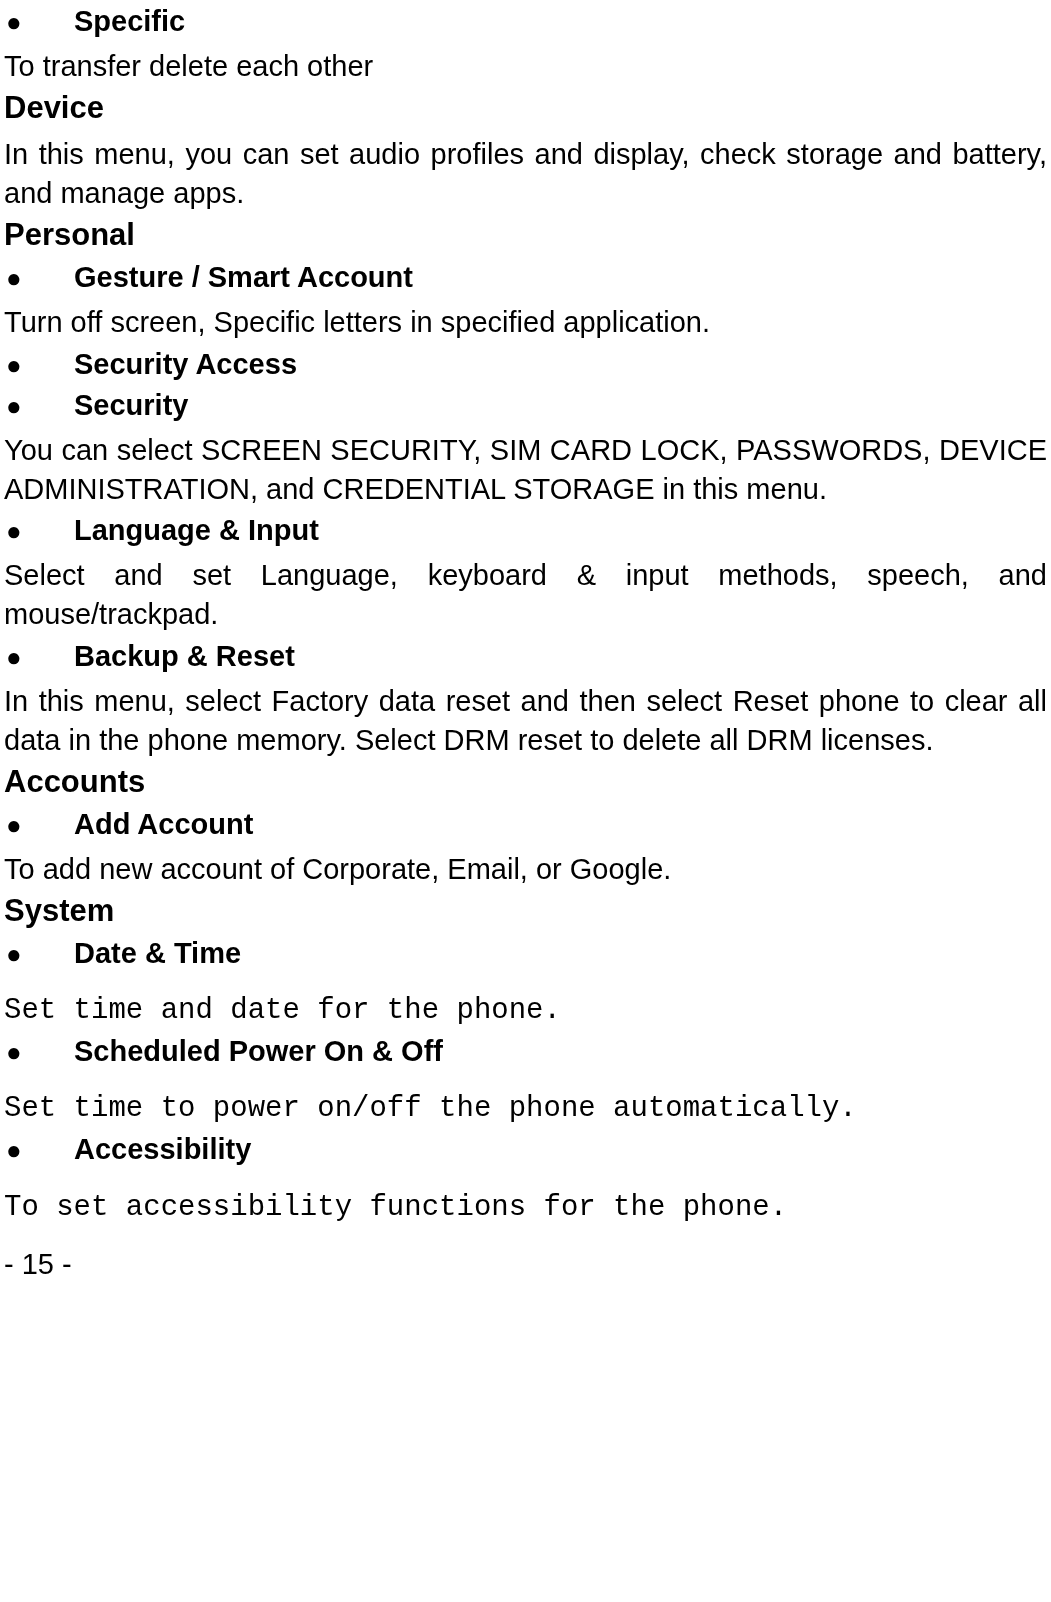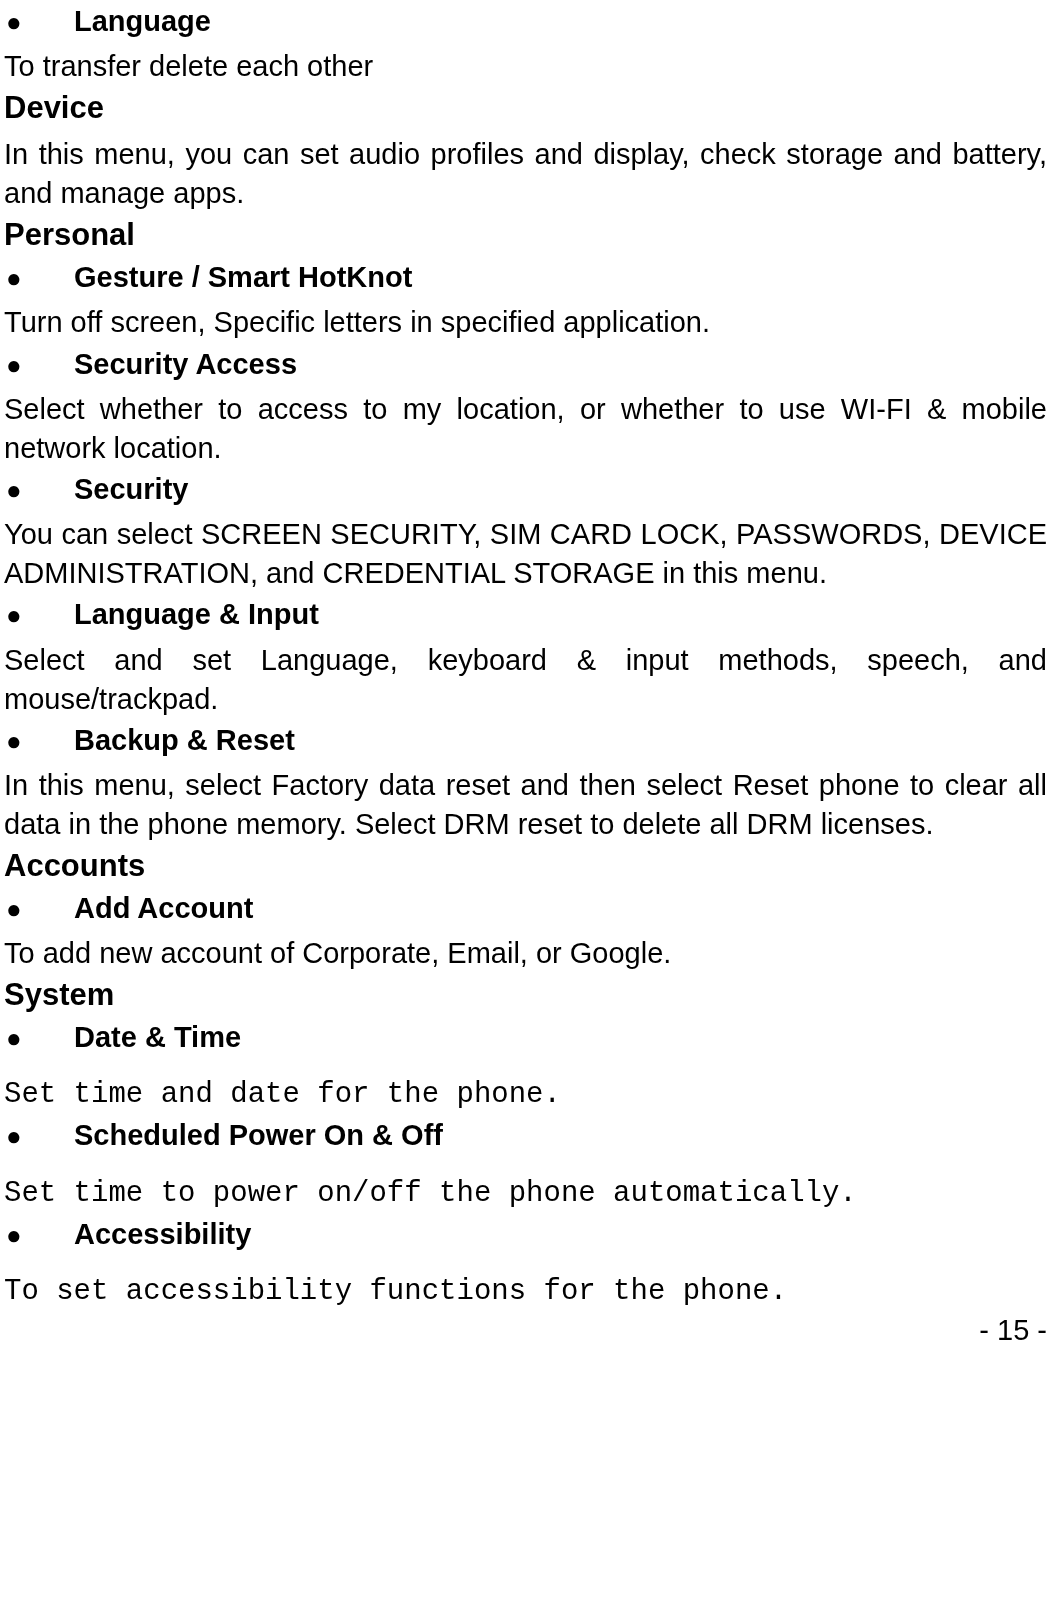--- a/index.html
+++ b/index.html
@@ -39,52 +39,52 @@
     .body-text {
       margin-top: 6px;
       text-align: justify;
       font-size: 29px;
     }
     .body-text.tight {
       margin-top: 18px;
       font-family: Liberation Mono, monospace;
     }
     .footer {
-      text-align: right;
+      text-align: left;
+      margin-top: 18px;
       font-size: 29px;
       margin-bottom: 8px;
     }
   </style>
 </head>
 <body>
 
 <div class="page">
 
   <div class="bullet-head">
     <span class="bullet-dot">●</span>
-    <span class="bullet-label">Language</span>
+    <span class="bullet-label">Specific</span>
   </div>
   <div class="body-text">To transfer delete each other</div>
 
   <div class="section-head">Device</div>
   <div class="body-text">In this menu, you can set audio profiles and display, check storage and battery, and manage apps.</div>
 
   <div class="section-head">Personal</div>
 
   <div class="bullet-head">
     <span class="bullet-dot">●</span>
-    <span class="bullet-label">Gesture / Smart HotKnot</span>
+    <span class="bullet-label">Gesture / Smart Account</span>
   </div>
   <div class="body-text">Turn off screen, Specific letters in specified application.</div>
 
   <div class="bullet-head">
     <span class="bullet-dot">●</span>
     <span class="bullet-label">Security Access</span>
   </div>
-  <div class="body-text">Select whether to access to my location, or whether to use WI-FI  &amp; mobile network location.</div>
 
   <div class="bullet-head">
     <span class="bullet-dot">●</span>
     <span class="bullet-label">Security</span>
   </div>
   <div class="body-text">You can select SCREEN SECURITY, SIM CARD LOCK, PASSWORDS, DEVICE ADMINISTRATION, and CREDENTIAL STORAGE in this menu.</div>
 
   <div class="bullet-head">
     <span class="bullet-dot">●</span>
     <span class="bullet-label">Language &amp; Input</span>

